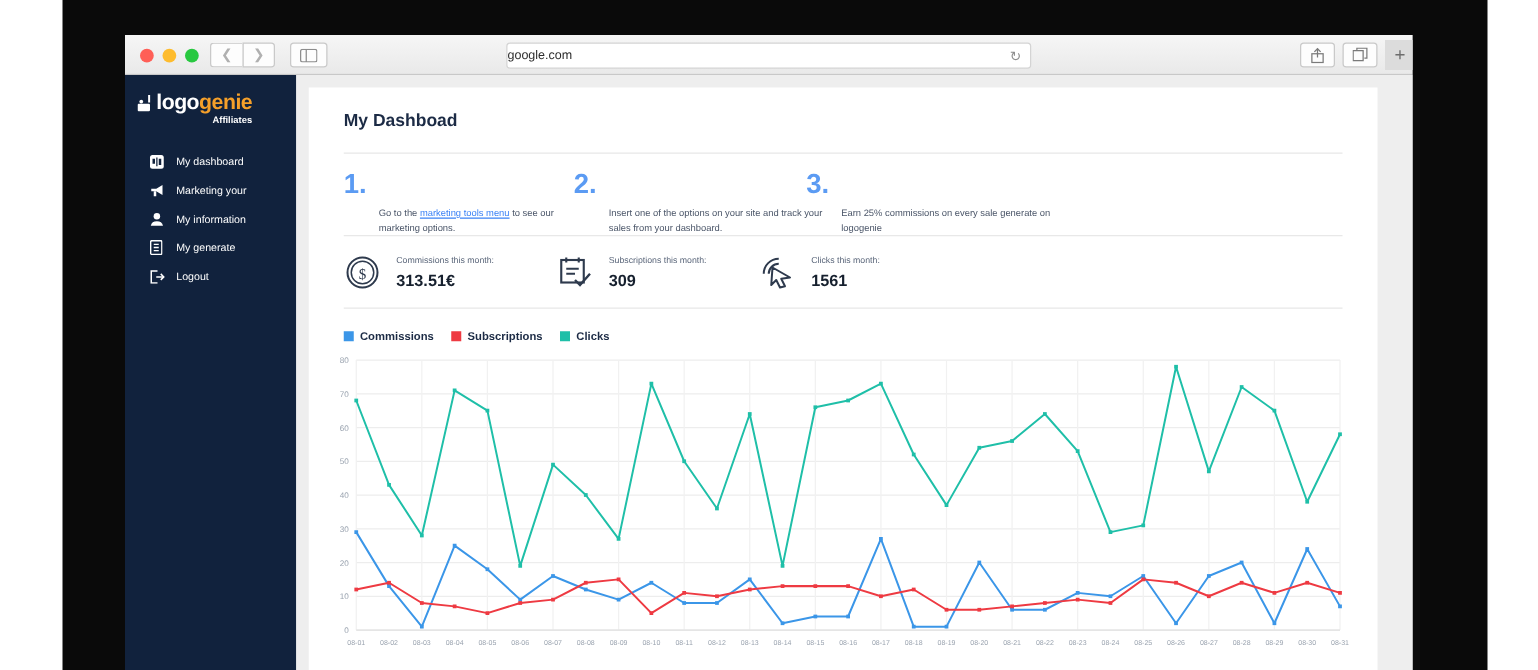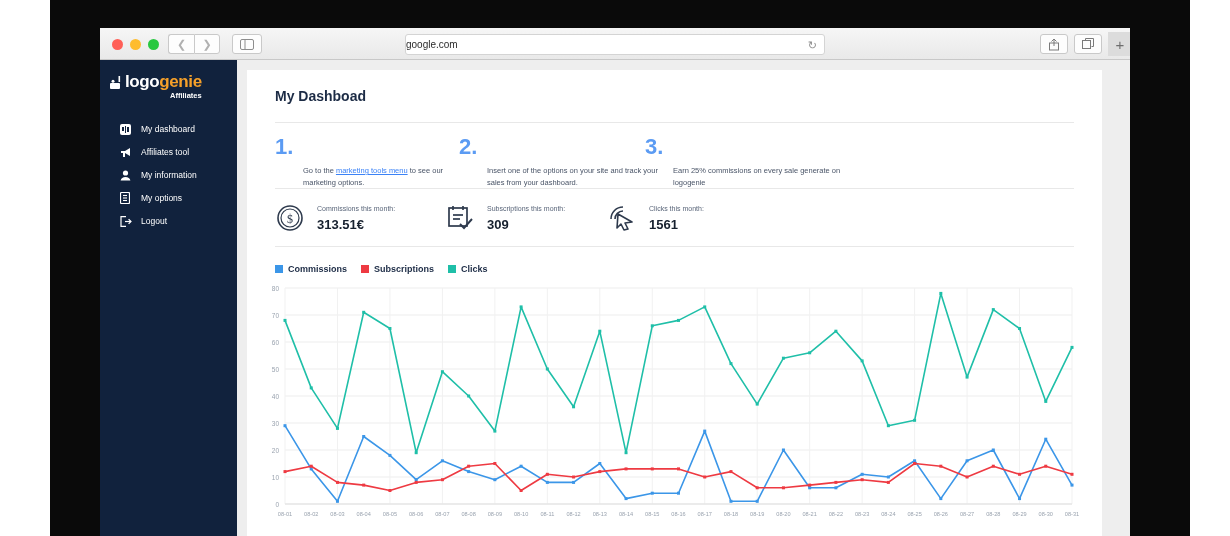--- a/index.html
+++ b/index.html
@@ -307,21 +307,21 @@
           <span class="mi-label">My dashboard</span>
         </div>
 
         <div class="menu-item">
           <span class="mi-icon">
             <svg width="12" height="11" viewBox="0 0 12 11">
               <path d="M1 4 L5 4 L10 1 L10 9 L5 6 L1 6 Z" fill="#ffffff"></path>
               <rect x="3" y="6" width="2" height="4" fill="#ffffff"></rect>
             </svg>
           </span>
-          <span class="mi-label">Affiliates tool</span>
+          <span class="mi-label">Marketing your</span>
         </div>
 
         <div class="menu-item">
           <span class="mi-icon">
             <svg width="11" height="11" viewBox="0 0 11 11">
               <circle cx="5.5" cy="3" r="2.6" fill="#ffffff"></circle>
               <path d="M0.6 10.5 A5 4.4 0 0 1 10.4 10.5 Z" fill="#ffffff"></path>
             </svg>
           </span>
           <span class="mi-label">My information</span>
@@ -329,21 +329,21 @@
 
         <div class="menu-item">
           <span class="mi-icon">
             <svg width="10" height="12" viewBox="0 0 10 12">
               <rect x="0.5" y="0.5" width="9" height="11" rx="1" fill="none" stroke="#ffffff" stroke-width="1.2"></rect>
               <line x1="3" y1="3.5" x2="7" y2="3.5" stroke="#ffffff" stroke-width="1.1"></line>
               <line x1="3" y1="6" x2="7" y2="6" stroke="#ffffff" stroke-width="1.1"></line>
               <line x1="3" y1="8.5" x2="7" y2="8.5" stroke="#ffffff" stroke-width="1.1"></line>
             </svg>
           </span>
-          <span class="mi-label">My options</span>
+          <span class="mi-label">My generate</span>
         </div>
 
         <div class="menu-item">
           <span class="mi-icon">
             <svg width="12" height="11" viewBox="0 0 12 11">
               <polyline points="6,0.7 1,0.7 1,10.3 6,10.3" fill="none" stroke="#ffffff" stroke-width="1.2"></polyline>
               <line x1="5" y1="5.5" x2="11" y2="5.5" stroke="#ffffff" stroke-width="1.2"></line>
               <polyline points="8.6,3.1 11,5.5 8.6,7.9" fill="none" stroke="#ffffff" stroke-width="1.2"></polyline>
             </svg>
           </span>

